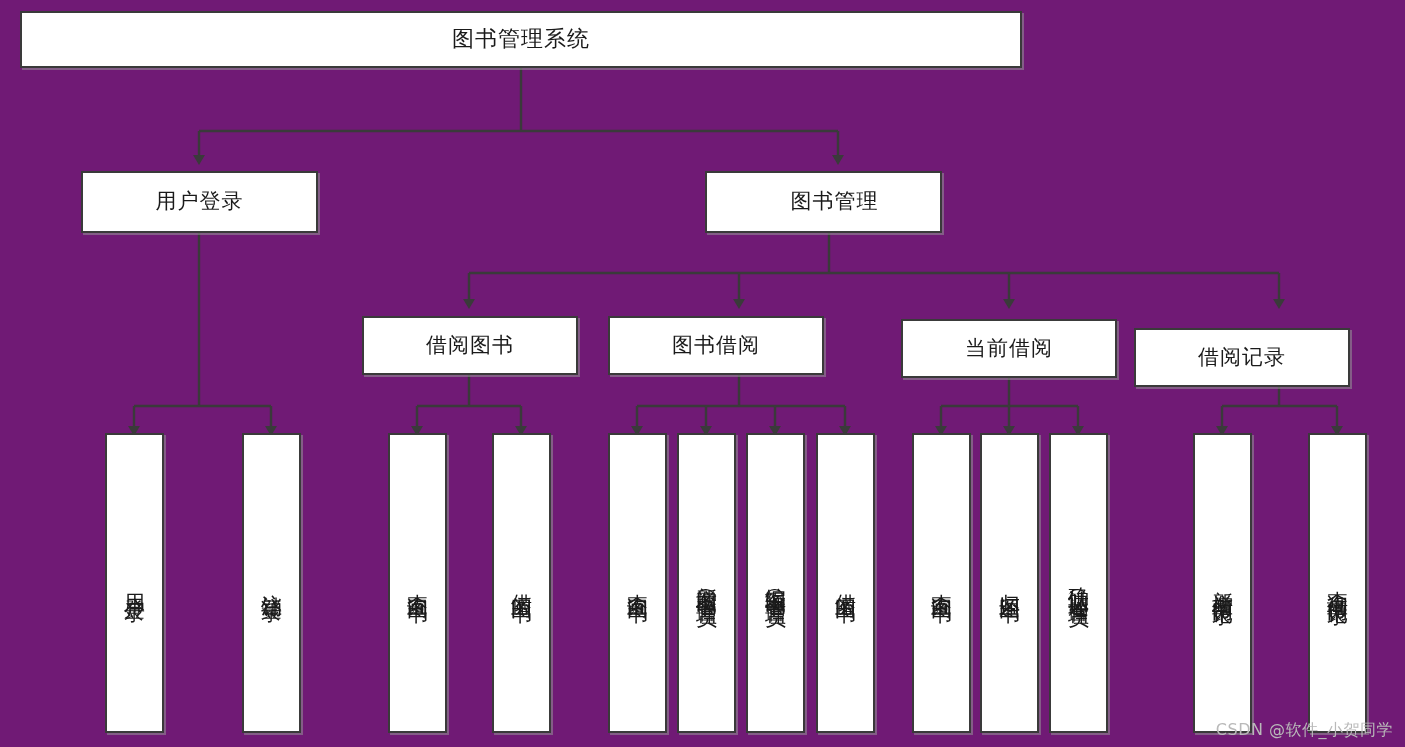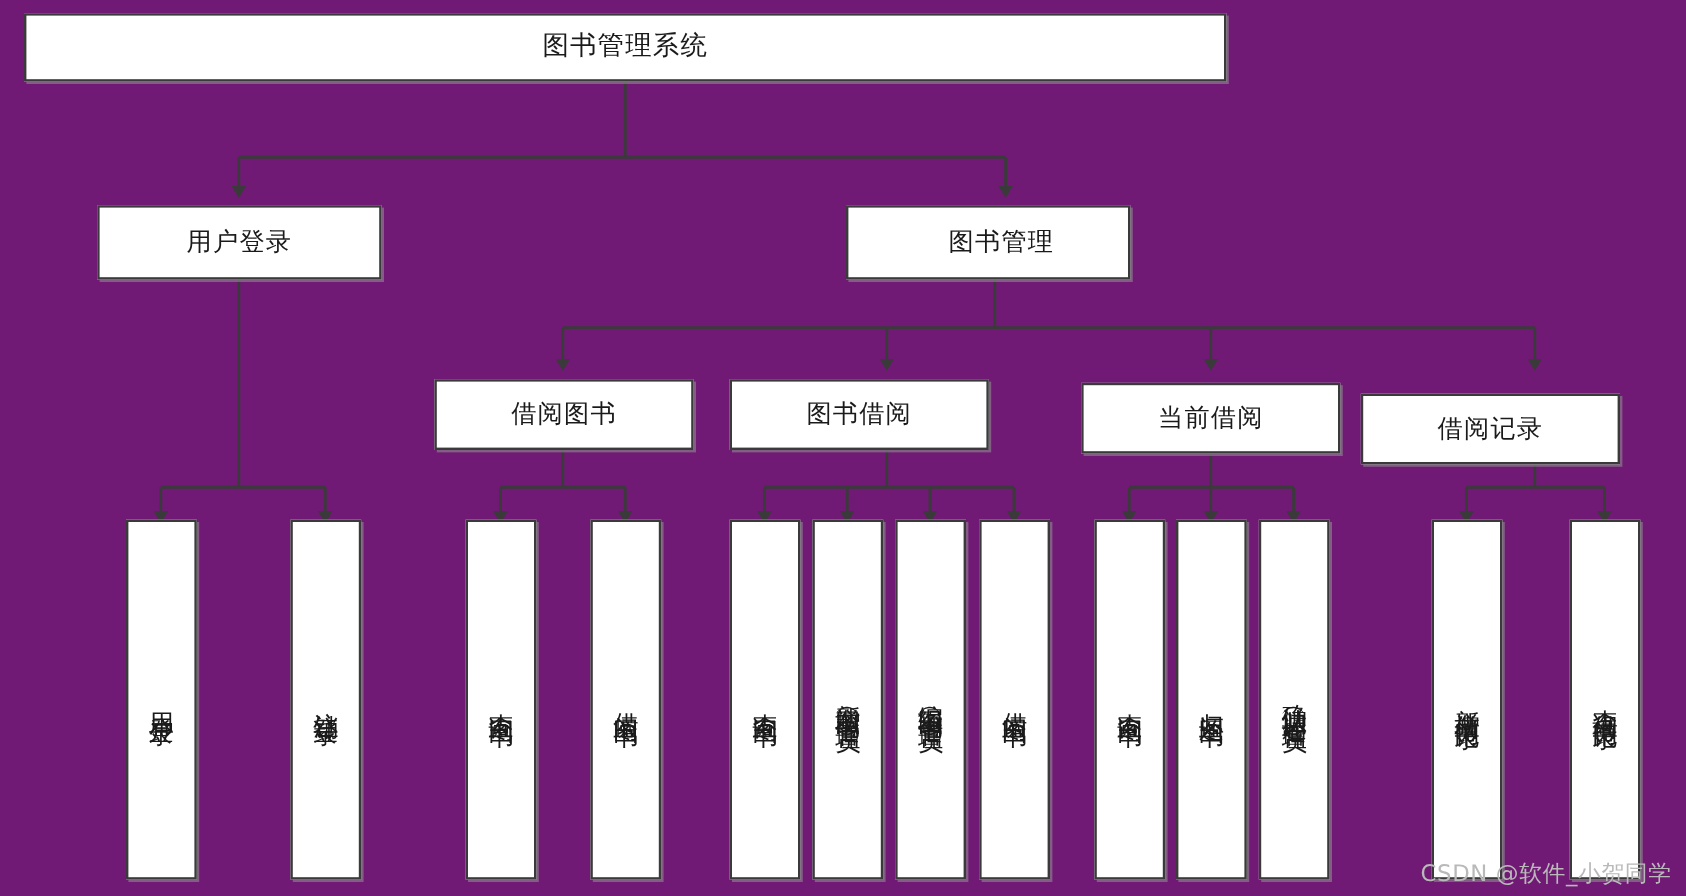--- a/index.html
+++ b/index.html
@@ -57,21 +57,21 @@
     writing-mode: vertical-rl;
     text-orientation: upright;
     display: block;
     text-align: center;
     line-height: 1.05;
   }
   .watermark {
     position: absolute;
     right: 12px;
     bottom: 6px;
-    font-size: 19px;
+    font-size: 16px;
     color: #b9b9b9;
     letter-spacing: 0.5px;
     white-space: nowrap;
     pointer-events: none;
   }
 </style>
 </head>
 <body>
 
 <div id="canvas">

